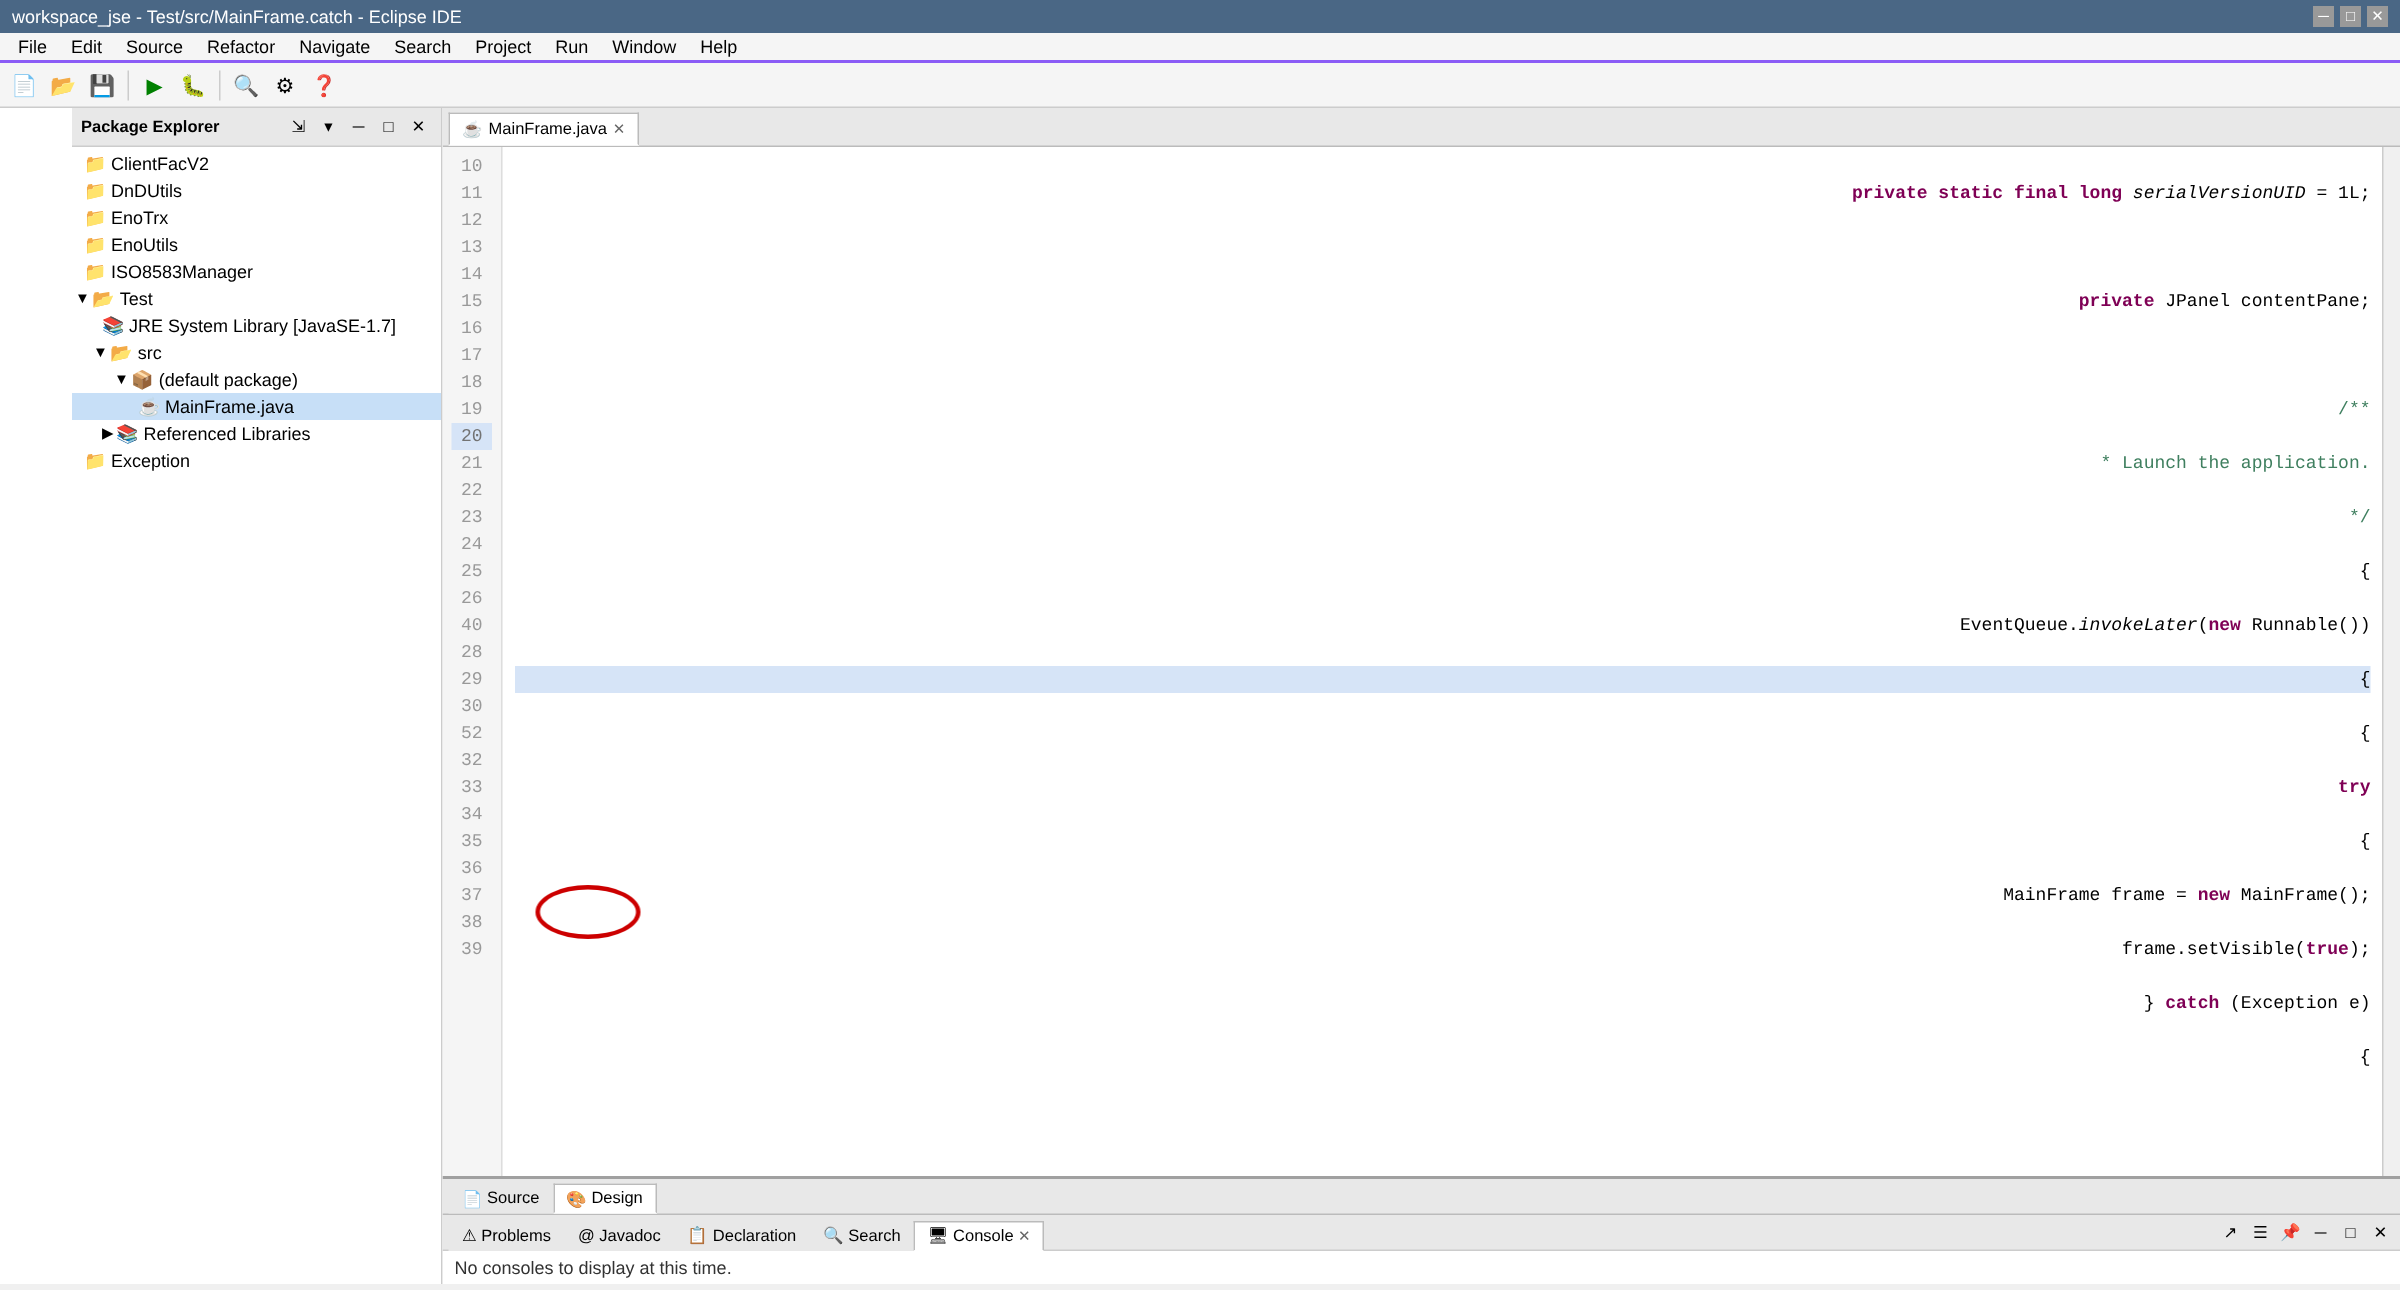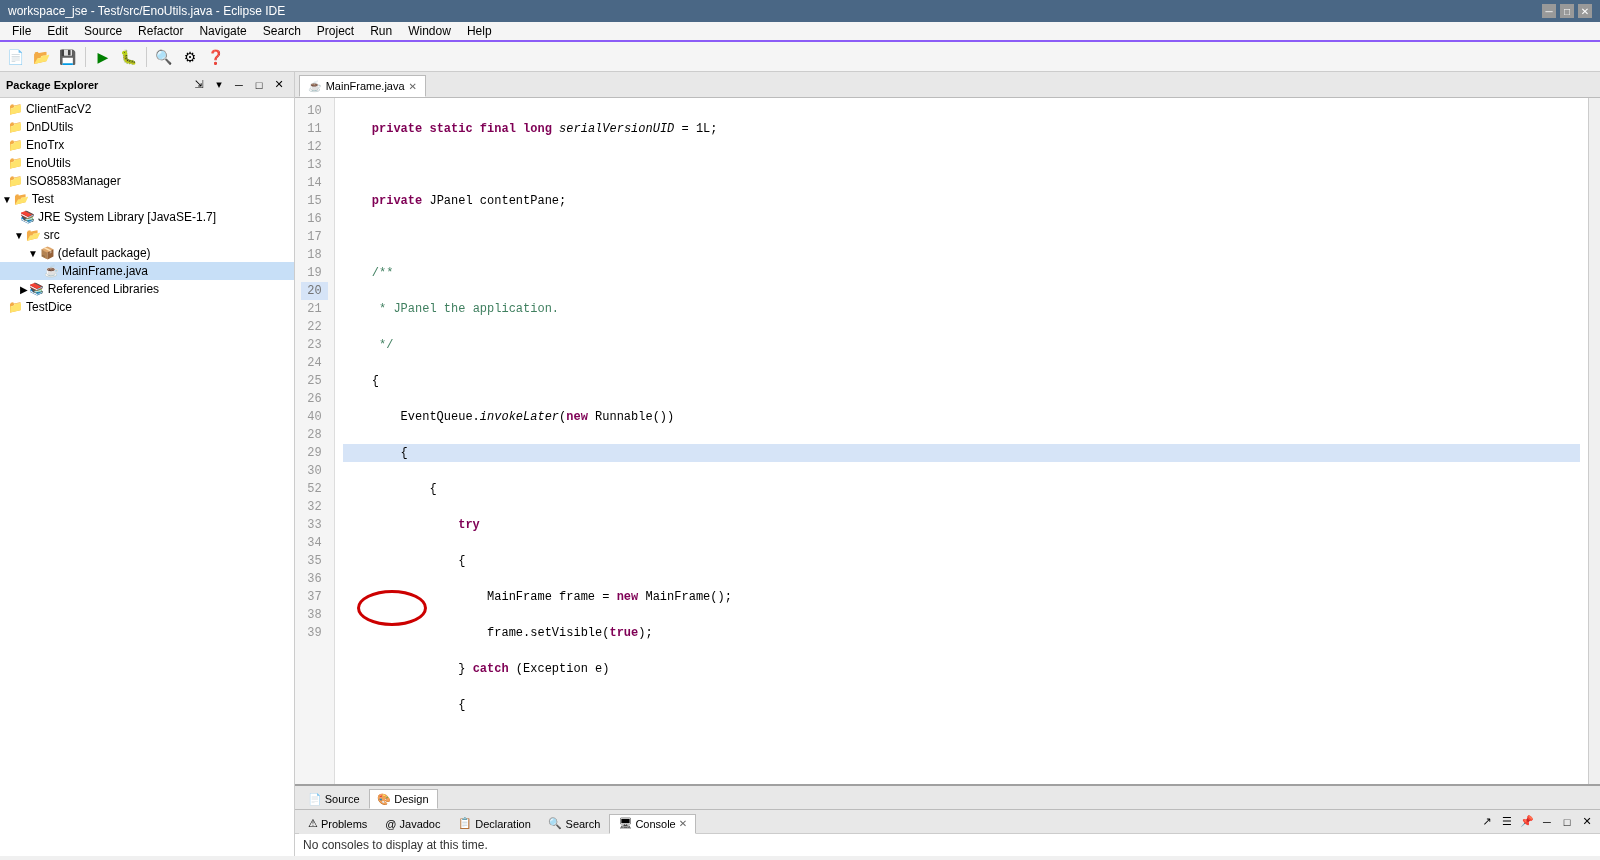--- a/index.html
+++ b/index.html
@@ -16,21 +16,21 @@
 
     
     #toolbar { background: #f5f5f5; border-bottom: 1px solid #ccc; height: 30px; display: flex; align-items: center; padding: 0 4px; gap: 2px; }
     .toolbar-btn { width: 24px; height: 24px; border: none; background: transparent; cursor: pointer; display: flex; align-items: center; justify-content: center; font-size: 14px; border-radius: 2px; }
     .toolbar-sep { width: 1px; height: 20px; background: #ccc; margin: 0 3px; }
 
     
     #main { display: flex; height: calc(860px - 22px - 24px - 30px); }
 
     
-    #package-explorer { width: 295px; min-width: 295px; background: #fff; border-right: 1px solid #ccc; display: flex; flex-direction: column; }
+    #package-explorer { width: 295px; min-width: 295px; background: #fff; border-right: 1px solid #ccc; display: flex; flex-direction: column; padding-left: 48px; }
     #pe-header { background: #e8e8e8; border-bottom: 1px solid #ccc; display: flex; align-items: center; padding: 2px 6px; gap: 4px; min-height: 26px; }
     #pe-header .pe-title { font-size: 11px; font-weight: bold; flex: 1; }
     #pe-header .pe-actions { display: flex; gap: 2px; }
     #pe-header .pe-btn { width: 18px; height: 18px; border: none; background: transparent; cursor: pointer; font-size: 11px; display: flex; align-items: center; justify-content: center; }
     #pe-tree { flex: 1; overflow-y: auto; padding: 2px 0; }
     .tree-item { padding: 2px 0; cursor: pointer; display: flex; align-items: center; }
     .tree-item.selected { background: #c7dff7; }
     .tree-item .indent { display: inline-block; }
     .tree-item .icon { margin-right: 3px; font-size: 12px; }
     .tree-item .label { font-size: 12px; white-space: nowrap; }
@@ -39,21 +39,21 @@
     #editor-area { flex: 1; display: flex; flex-direction: column; background: #fff; }
     #editor-tabs { background: #e8e8e8; border-bottom: 1px solid #bbb; display: flex; align-items: flex-end; height: 26px; padding: 0 4px; }
     .editor-tab { display: flex; align-items: center; padding: 3px 8px; background: #fff; border: 1px solid #bbb; border-bottom: none; margin-right: 2px; cursor: pointer; font-size: 11px; height: 22px; gap: 4px; }
     .editor-tab.active { background: #fff; border-bottom: 1px solid #fff; }
     .editor-tab .close-x { font-size: 10px; color: #666; }
 
     
     #code-wrapper { flex: 1; display: flex; overflow: hidden; }
     #line-numbers { background: #f5f5f5; border-right: 1px solid #ddd; padding: 4px 6px; font-family: 'Courier New', monospace; font-size: 12px; color: #999; line-height: 18px; text-align: center; min-width: 40px; overflow: hidden; user-select: none; }
     #code-content { flex: 1; overflow: auto; padding: 4px 8px; font-family: 'Courier New', monospace; font-size: 12px; line-height: 18px; white-space: pre; }
-    .line { min-height: 18px; }
+    .line { min-height: 18px; text-align: right; }
     .line.highlighted { background: #d6e4f7; }
 
     
     .kw { color: #7f0055; font-weight: bold; }
     .cm { color: #3f7f5f; }
     .italic { font-style: italic; }
 
     
     #bottom-panel { border-top: 2px solid #a0a0a0; background: #fff; display: flex; flex-direction: column; }
     #source-design-tabs { background: #e8e8e8; border-bottom: 1px solid #bbb; display: flex; align-items: flex-end; height: 24px; padding: 0 4px; }
@@ -70,21 +70,21 @@
 
     
     #design-circle { position: absolute; border: 3px solid #cc0000; border-radius: 50%; width: 70px; height: 36px; pointer-events: none; top: 590px; left: 357px; }
 
     .scrollbar-v { width: 12px; background: #f0f0f0; border-left: 1px solid #ccc; }
   </style>
 </head>
 <body>
 
 <div id="title-bar">
-  <span>workspace_jse - Test/src/EnoUtils.java - Eclipse IDE</span>
+  <span>workspace_jse - Test/src/MainFrame.catch - Eclipse IDE</span>
   <div class="window-controls">
     <button class="win-btn">─</button>
     <button class="win-btn">□</button>
     <button class="win-btn">✕</button>
   </div>
 </div>
 
 <div id="menu-bar">
   <span class="menu-item">File</span>
   <span class="menu-item">Edit</span>
@@ -180,21 +180,21 @@
       </div>
       <div class="tree-item">
         <span class="indent" style="width:20px"></span>
         <span style="font-size:10px;margin-right:2px;">▶</span>
         <span class="icon">📚</span>
         <span class="label">Referenced Libraries</span>
       </div>
       <div class="tree-item">
         <span class="indent" style="width:8px"></span>
         <span class="icon">📁</span>
-        <span class="label">TestDice</span>
+        <span class="label">Exception</span>
       </div>
     </div>
   </div>
 
   <div style="flex:1; display:flex; flex-direction:column; overflow:hidden;">
 
     <div id="editor-area" style="flex:1;overflow:hidden;display:flex;flex-direction:column;">
       <div id="editor-tabs">
         <div class="editor-tab active">
           <span>☕</span>
@@ -234,21 +234,21 @@
             <div>37</div>
             <div>38</div>
             <div>39</div>
         </div>
         <div id="code-content">
 <div class="line">    <span class="kw">private</span> <span class="kw">static</span> <span class="kw">final</span> <span class="kw">long</span> <span class="italic">serialVersionUID</span> = 1L;</div>
 <div class="line"> </div>
 <div class="line">    <span class="kw">private</span> JPanel contentPane;</div>
 <div class="line"> </div>
 <div class="line">    <span class="cm">/**</span></div>
-<div class="line">    <span class="cm"> * JPanel the application.</span></div>
+<div class="line">    <span class="cm"> * Launch the application.</span></div>
 <div class="line">    <span class="cm"> */</span></div>
 <div class="line">    {</div>
 <div class="line">        EventQueue.<span class="italic">invokeLater</span>(<span class="kw">new</span> Runnable())</div>
 <div class="line highlighted">        {</div>
 <div class="line">            {</div>
 <div class="line">                <span class="kw">try</span></div>
 <div class="line">                {</div>
 <div class="line">                    MainFrame frame = <span class="kw">new</span> MainFrame();</div>
 <div class="line">                    frame.setVisible(<span class="kw">true</span>);</div>
 <div class="line">                } <span class="kw">catch</span> (Exception e)</div>

